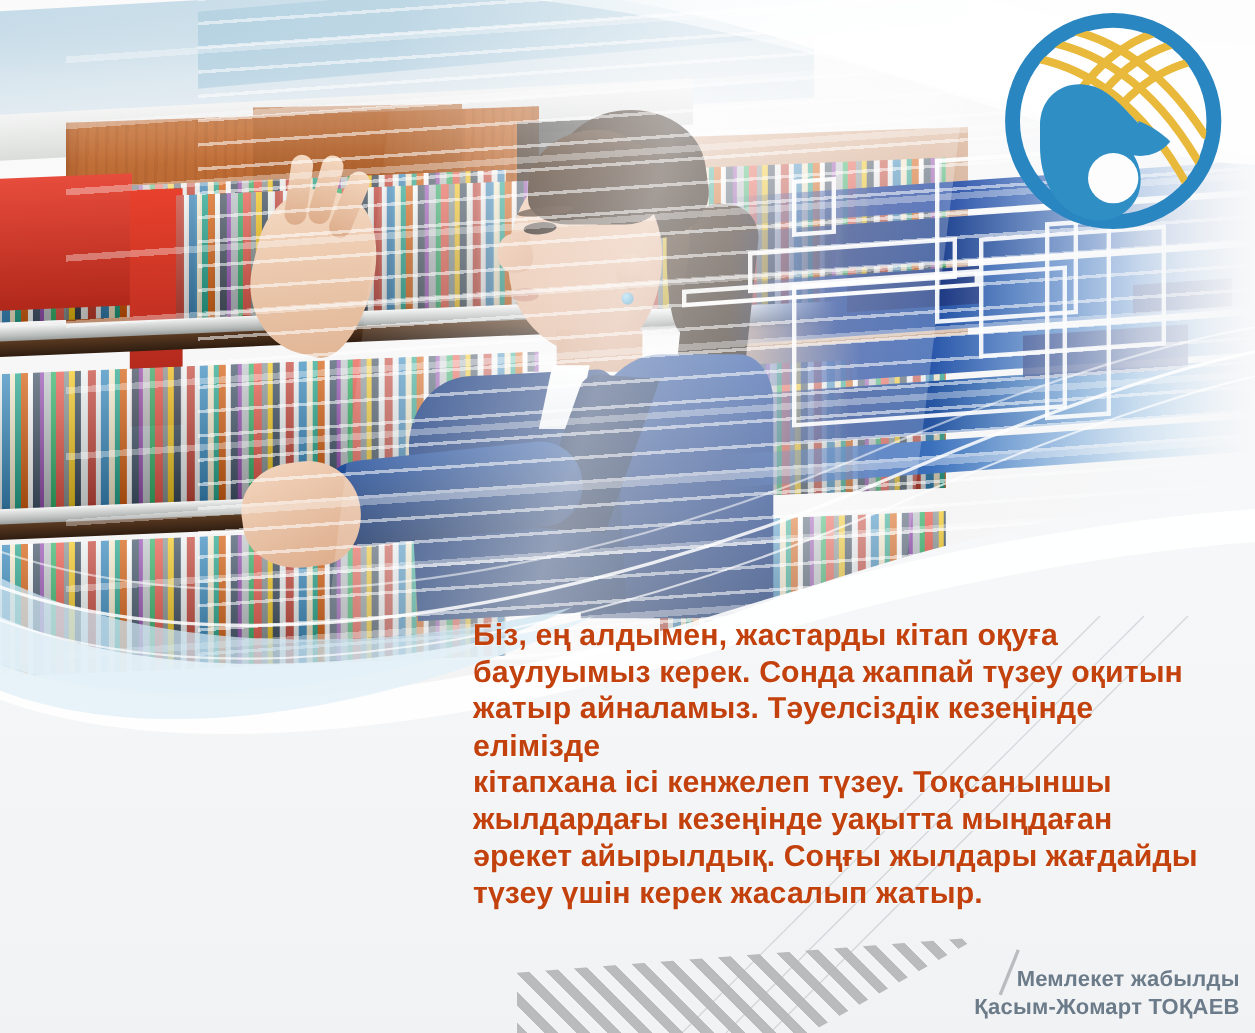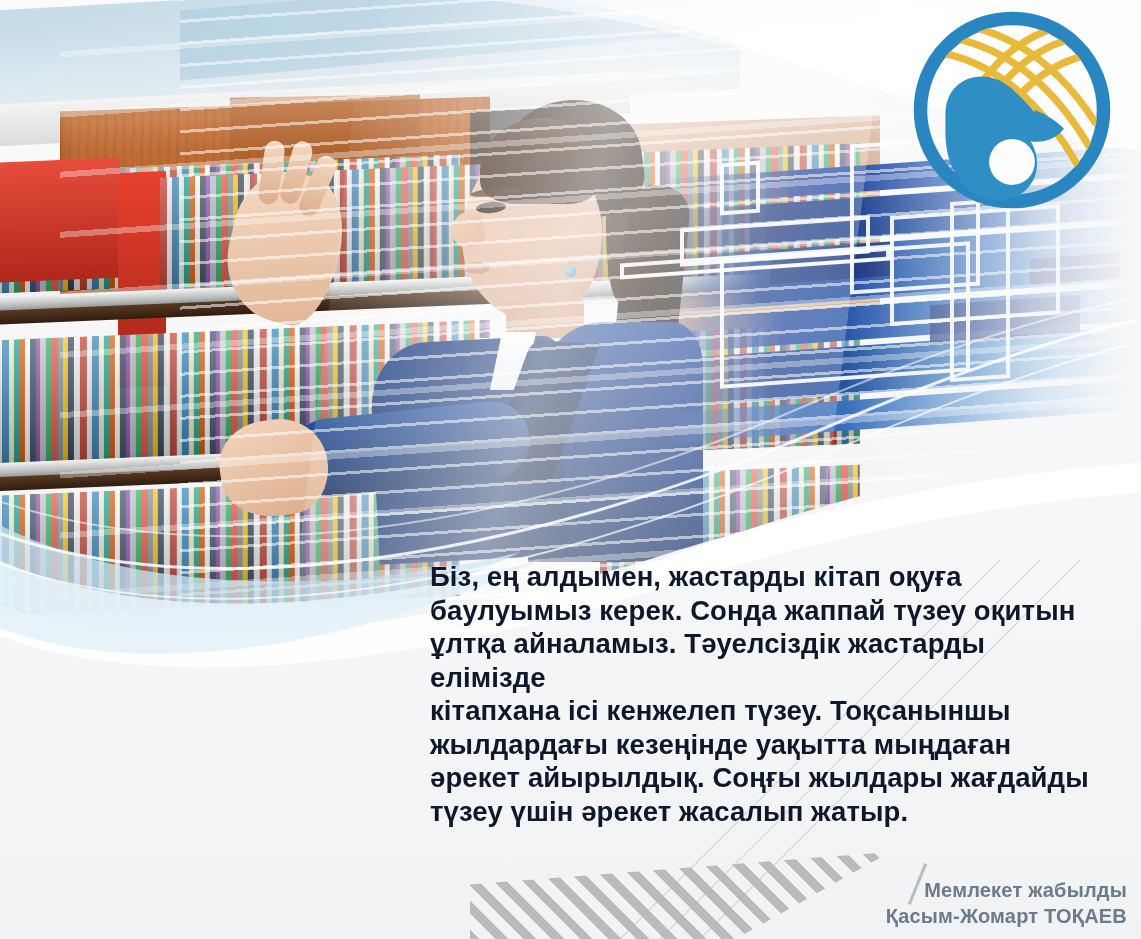--- a/index.html
+++ b/index.html
@@ -274,21 +274,21 @@
 
   
   .swoosh{position:absolute;left:0;top:0;width:1141px;height:939px;pointer-events:none;}
 
   
   .logo{position:absolute;left:908px;top:6px;width:208px;height:208px;}
 
   
   .quote{
     position:absolute;left:430px;top:560px;width:660px;
-    color:#0f172a;
+    color:#c2410c;
     font-size:27.5px;line-height:33.5px;
     font-weight:700;
     letter-spacing:.1px;
     text-shadow:0 1px 0 rgba(255,255,255,.6);
   }
   .quote p{margin:0;}
 
   
   .stripes{
     position:absolute;left:470px;top:852px;width:420px;height:90px;
@@ -483,25 +483,25 @@
     <circle cx="100" cy="150" r="22" fill="#fdfdfd"></circle>
   </svg>
 
   <div class="stripes"></div>
   <div class="stripes-left"></div>
   <div class="slash"></div>
 
   <div class="quote">
     <p>Біз, ең алдымен, жастарды кітап оқуға</p>
     <p>баулуымыз керек. Сонда жаппай түзеу оқитын</p>
-    <p>ұлтқа айналамыз. Тәуелсіздік жастарды елімізде</p>
+    <p>жатыр айналамыз. Тәуелсіздік кезеңінде елімізде</p>
     <p>кітапхана ісі кенжелеп түзеу. Тоқсаныншы</p>
     <p>жылдардағы кезеңінде уақытта мыңдаған</p>
     <p>әрекет айырылдық. Соңғы жылдары жағдайды</p>
-    <p>түзеу үшін әрекет жасалып жатыр.</p>
+    <p>түзеу үшін керек жасалып жатыр.</p>
   </div>
 
   <div class="attrib">
     <div>Мемлекет жабылды</div>
     <div>Қасым-Жомарт ТОҚАЕВ</div>
   </div>
 
 </div>
 
 </body></html>

